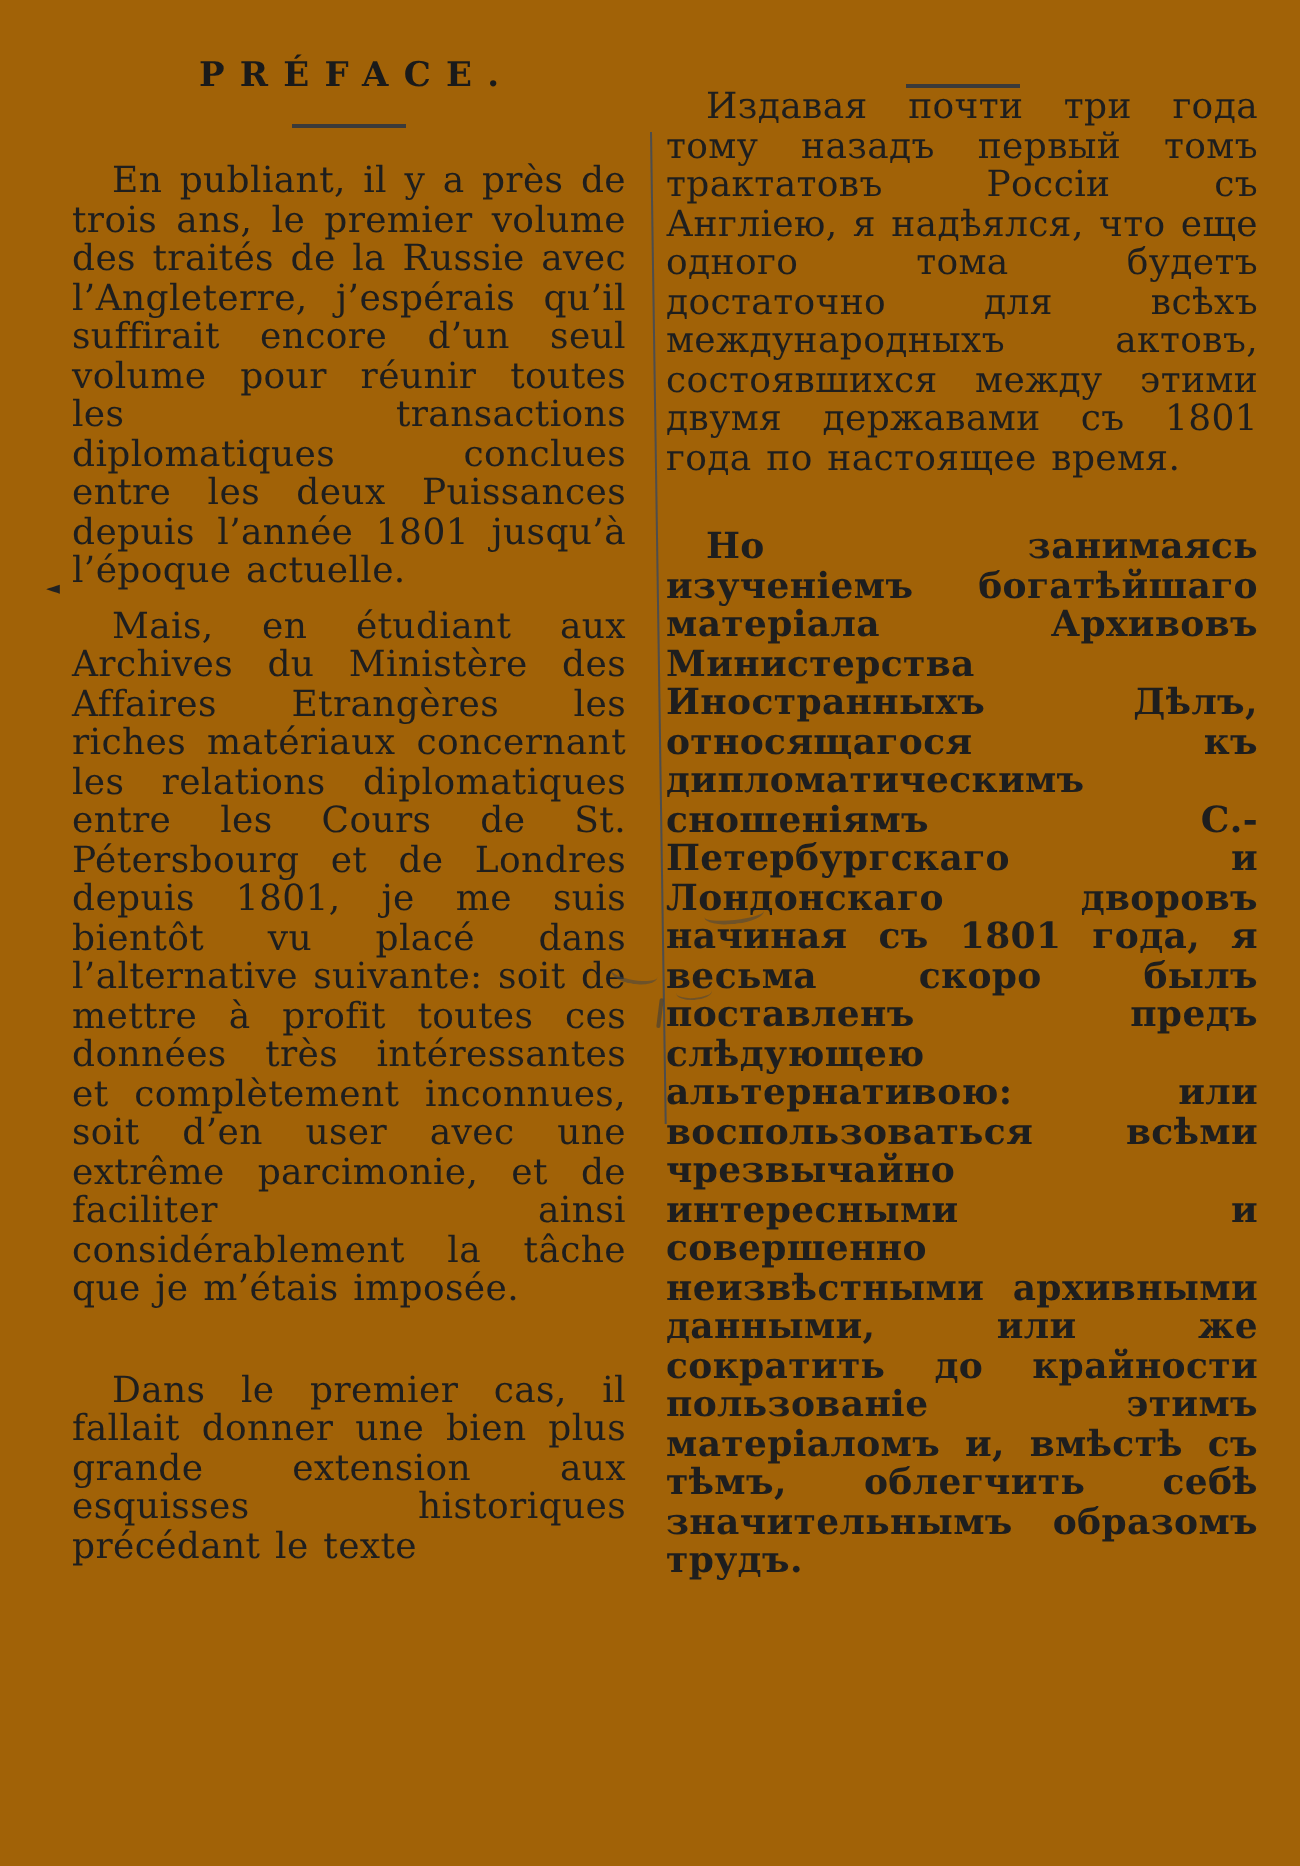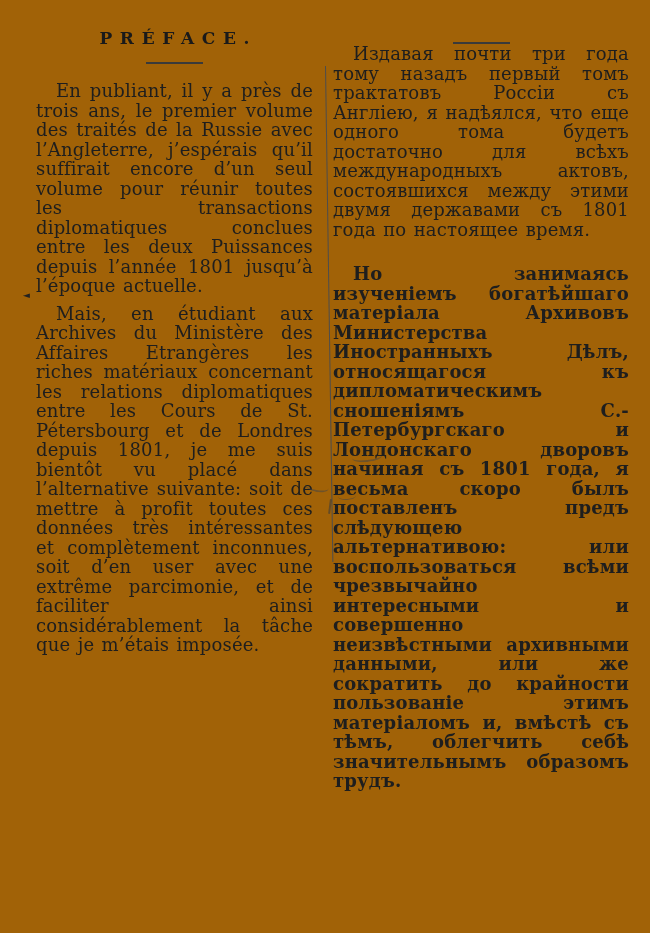--- a/index.html
+++ b/index.html
@@ -96,20 +96,21 @@
 </head>
 <body>
 
 <div class="page">
 
   <div class="col col-left">
     <h1 class="heading heading-fr">PRÉFACE.</h1>
     <div class="heading-rule"></div>
     <p class="para para-1">En publiant, il y a près de trois ans, le premier volume des traités de la Russie avec l’Angleterre, j’espérais qu’il suffirait encore d’un seul volume pour réunir toutes les transactions diplomatiques conclues entre les deux Puissances depuis l’année 1801 jusqu’à l’époque actuelle.</p>
     <p class="para para-2">Mais, en étudiant aux Archives du Ministère des Affaires Etrangères les riches matériaux concernant les relations diplomatiques entre les Cours de St. Pétersbourg et de Londres depuis 1801, je me suis bientôt vu placé dans l’alternative suivante: soit de mettre à profit toutes ces données très intéressantes et complètement inconnues, soit d’en user avec une extrême parcimonie, et de faciliter ainsi considérablement la tâche que je m’étais imposée.</p>
+    <p class="para para-3">Dans le premier cas, il fallait donner une bien plus grande extension aux esquisses historiques précédant le texte</p>
   </div>
 
   <div class="column-divider"></div>
 
   <div class="col col-right">
     <div class="heading-rule"></div>
     <p class="para para-1">Издавая почти три года тому назадъ первый томъ трактатовъ Россіи съ Англіею, я надѣялся, что еще одного тома будетъ достаточно для всѣхъ международныхъ актовъ, состоявшихся между этими двумя державами съ 1801 года по настоящее время.</p>
     <p class="para para-2">Но занимаясь изученіемъ богатѣйшаго матеріала Архивовъ Министерства Иностранныхъ Дѣлъ, относящагося къ дипломатическимъ сношеніямъ С.-Петербургскаго и Лондонскаго дворовъ начиная съ 1801 года, я весьма скоро былъ поставленъ предъ слѣдующею альтернативою: или воспользоваться всѣми чрезвычайно интересными и совершенно неизвѣстными архивными данными, или же сократить до крайности пользованіе этимъ матеріаломъ и, вмѣстѣ съ тѣмъ, облегчить себѣ значительнымъ образомъ трудъ.</p>
   </div>
 

